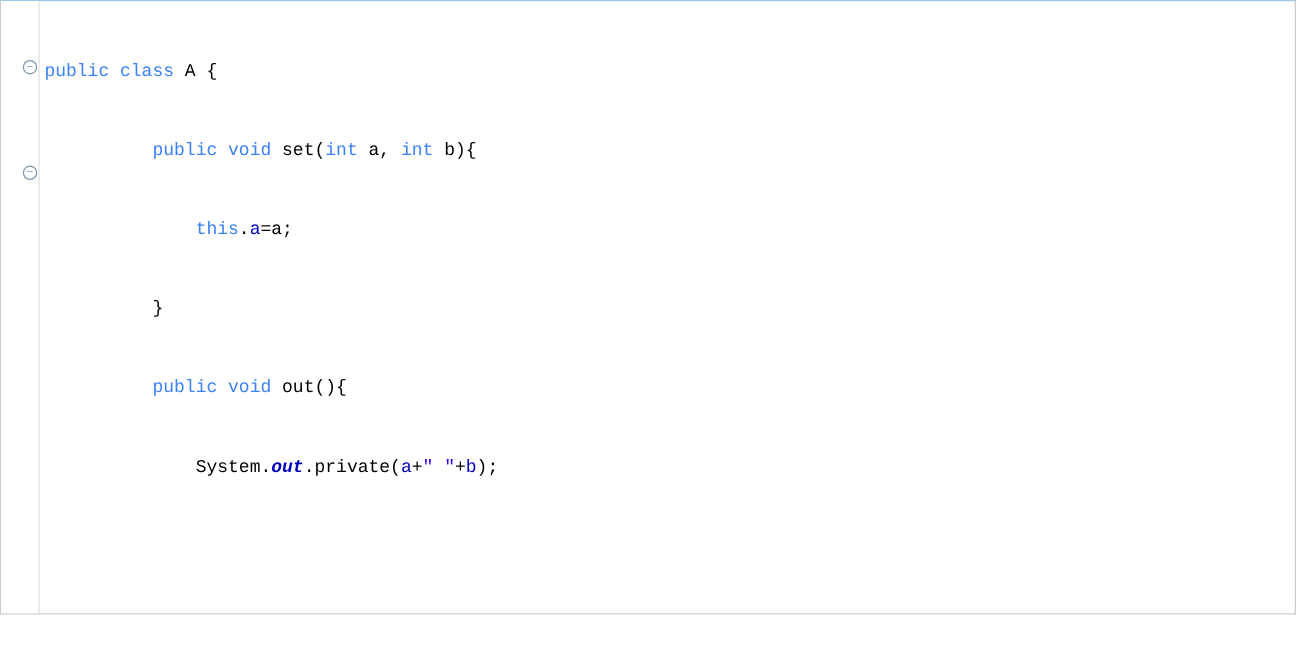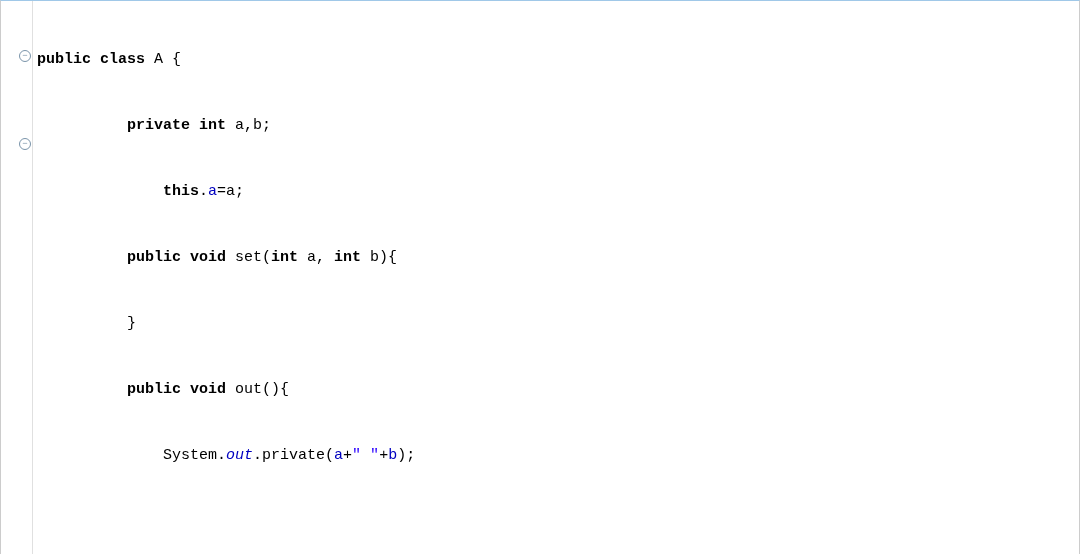--- a/index.html
+++ b/index.html
@@ -47,40 +47,39 @@
     flex: 1;
     padding: 4px 0 0 4px;
     font-size: 15px;
     line-height: 22px;
     white-space: pre;
     font-weight: bold;
     position: relative;
     overflow: hidden;
   }
   .code-line { height: 22px; }
-  .kw { color: #000000; font-weight: bold; }
+  .kw { color: #3b82f6; font-weight: normal; }
   .id { color: #000000; font-weight: normal; }
   .field { color: #0000c0; font-weight: normal; }
-  .staticfield { color: #0000c0; font-style: italic; font-weight: normal;}
+  .staticfield { color: #0000c0; font-style: italic; font-weight: bold;}
   .str { color: #2a00ff; font-weight: normal; }
   .pn { color: #000000; font-weight: normal; }
 </style>
 </head>
 <body>
 
 <div class="editor-pane">
   <div class="gutter">
     <div class="fold-marker" style="top:49px;">−</div>
     <div class="fold-marker" style="top:137px;">−</div>
   </div>
   <div class="code-area">
     <div class="code-line"><span class="kw">public class</span><span class="id"> A {</span></div>
-    <div class="code-line"><span class="id">          </span><span class="kw">private int</span><span class="id"> a,b;</span></div>
+    <div class="code-line"><span class="id">          </span><span class="kw">public void</span><span class="id"> set(</span><span class="kw">int</span><span class="id"> a, </span><span class="kw">int</span><span class="id"> b){</span></div>
     <div class="code-line"><span class="id">              </span><span class="kw">this</span><span class="pn">.</span><span class="field">a</span><span class="id">=a;</span></div>
-    <div class="code-line"><span class="id">          </span><span class="kw">public void</span><span class="id"> set(</span><span class="kw">int</span><span class="id"> a, </span><span class="kw">int</span><span class="id"> b){</span></div>
     <div class="code-line"><span class="id">          </span><span class="id">}</span></div>
     <div class="code-line"><span class="id">          </span><span class="kw">public void</span><span class="id"> out(){</span></div>
     <div class="code-line"><span class="id">              </span><span class="id">System.</span><span class="staticfield">out</span><span class="id">.private(</span><span class="field">a</span><span class="id">+</span><span class="str">" "</span><span class="id">+</span><span class="field">b</span><span class="id">);</span></div>
     
     
     
   </div>
 </div>
 
 </body></html>

